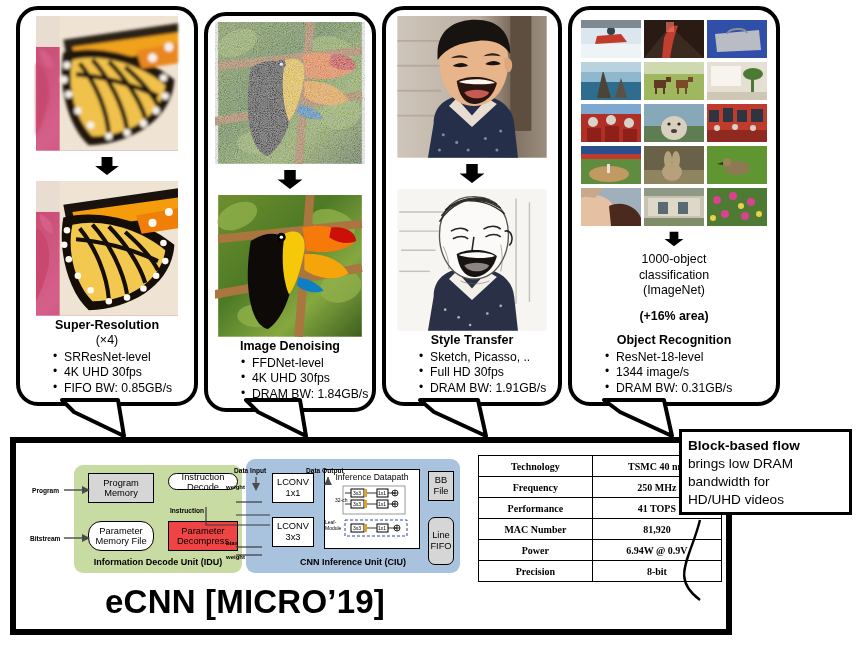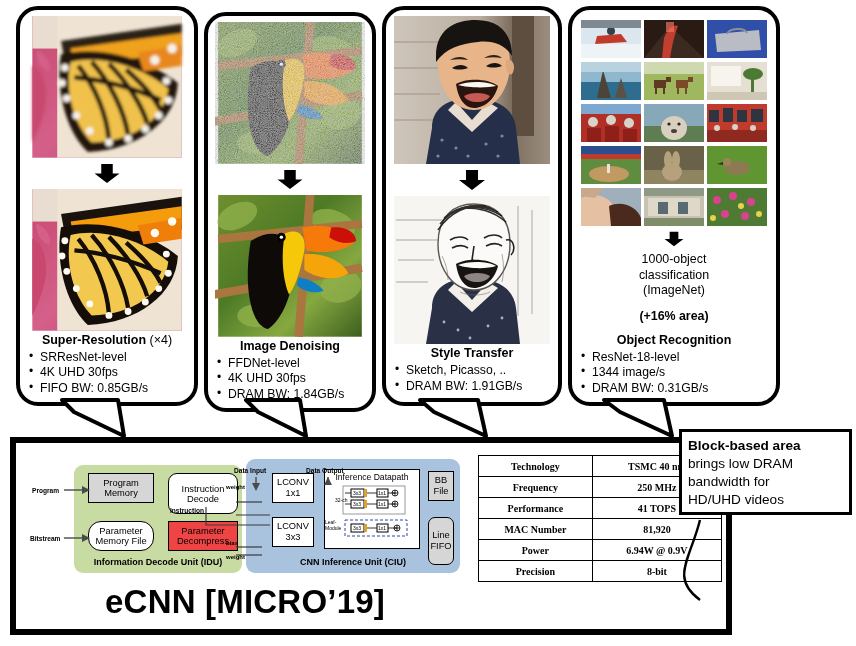--- a/index.html
+++ b/index.html
@@ -4,21 +4,21 @@
 <style>
   html,body{margin:0;padding:0;background:#ffffff;}
   body{width:856px;height:646px;position:relative;overflow:hidden;
        font-family:"Liberation Sans",sans-serif;color:#000;}
 
   .canvas{position:absolute;left:0;top:0;width:856px;height:646px;}
 
   
   .bubble{position:absolute;background:#fff;border:4px solid #000;border-radius:22px;
           box-sizing:border-box;}
-  .bubble-inner{position:absolute;left:0;top:0;right:0;bottom:0;padding:6px 0;
+  .bubble-inner{position:absolute;left:0;top:0;right:0;bottom:0;padding:6px 24px;
                 box-sizing:border-box;display:flex;flex-direction:column;align-items:center;}
 
   .b1{left:16px;  top:6px; width:182px; height:400px;}
   .b2{left:204px; top:12px; width:172px; height:400px;}
   .b3{left:382px; top:6px; width:180px; height:400px;}
   .b4{left:568px; top:6px; width:212px; height:400px;}
 
   
   .tails{position:absolute;left:0;top:0;width:856px;height:646px;pointer-events:none;}
 
@@ -356,20 +356,21 @@
           <path d="M66 96 C74 100 88 100 96 96"></path>
         </g>
       </svg>
 
       <div class="caption">
         <div class="cap-title">
           <span>Style Transfer</span>
         </div>
         <ul class="cap-list">
           <li>Sketch, Picasso, ..</li>
+          <li>Full HD 30fps</li>
           <li>DRAM BW: 1.91GB/s</li>
         </ul>
       </div>
     </div>
   </div>
 
   <div class="bubble b4">
     <div class="bubble-inner">
       <div class="grid5">
         <svg class="gcell" viewBox="0 0 60 38">
@@ -548,21 +549,21 @@
   </svg>
 
   <div class="mainbox">
 
     <div class="chip">
 
       <div class="idu">
         <div class="blk" style="left:14px;top:8px;width:66px;height:30px;">
           <span>Program Memory</span>
         </div>
-        <div class="blk" style="left:94px;top:8px;width:70px;height:41px;background:#fff;border-radius:9px;">
+        <div class="blk" style="left:94px;top:8px;width:70px;height:17px;background:#fff;border-radius:9px;">
           <span>Instruction Decode</span>
         </div>
         <div class="blk" style="left:14px;top:56px;width:66px;height:30px;background:#fff;border-radius:13px;">
           <span>Parameter Memory File</span>
         </div>
         <div class="blk" style="left:94px;top:56px;width:70px;height:30px;background:#ef4444;">
           <span>Parameter Decompress</span>
         </div>
         <div class="unitlabel" style="left:0;top:92px;">Information Decode Unit (IDU)</div>
         <div class="tinylbl" style="left:96px;top:42px;">Instruction</div>
@@ -696,19 +697,19 @@
         </tr>
       </tbody>
     </table>
   </div>
 
   <svg class="tails">
     <path d="M700 520 C690 560 670 578 700 600" fill="none" stroke="#000" stroke-width="2.4" transform="translate(0,0)"></path>
   </svg>
 
   <div class="callout">
-    <div class="hd">Block-based area</div>
+    <div class="hd">Block-based flow</div>
     <div>brings low DRAM</div>
     <div>bandwidth for</div>
     <div>HD/UHD videos</div>
   </div>
 
 </div>
 
 </body></html>

